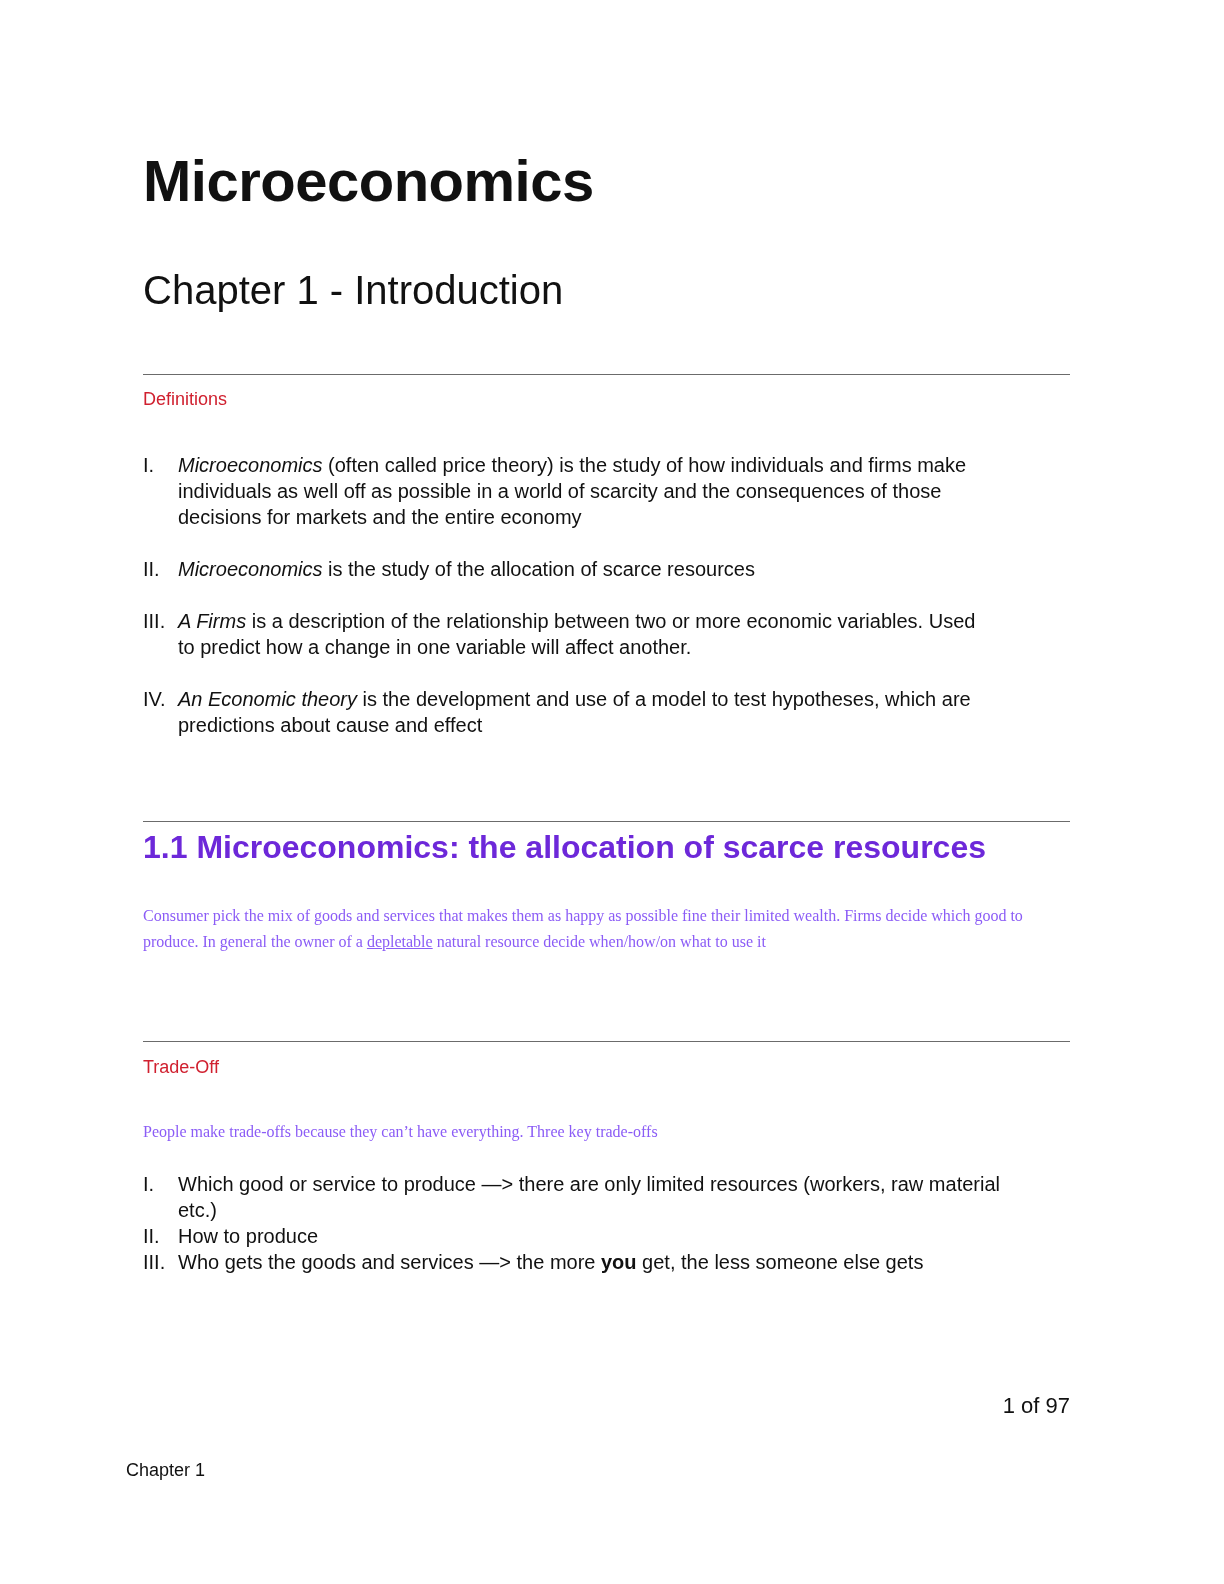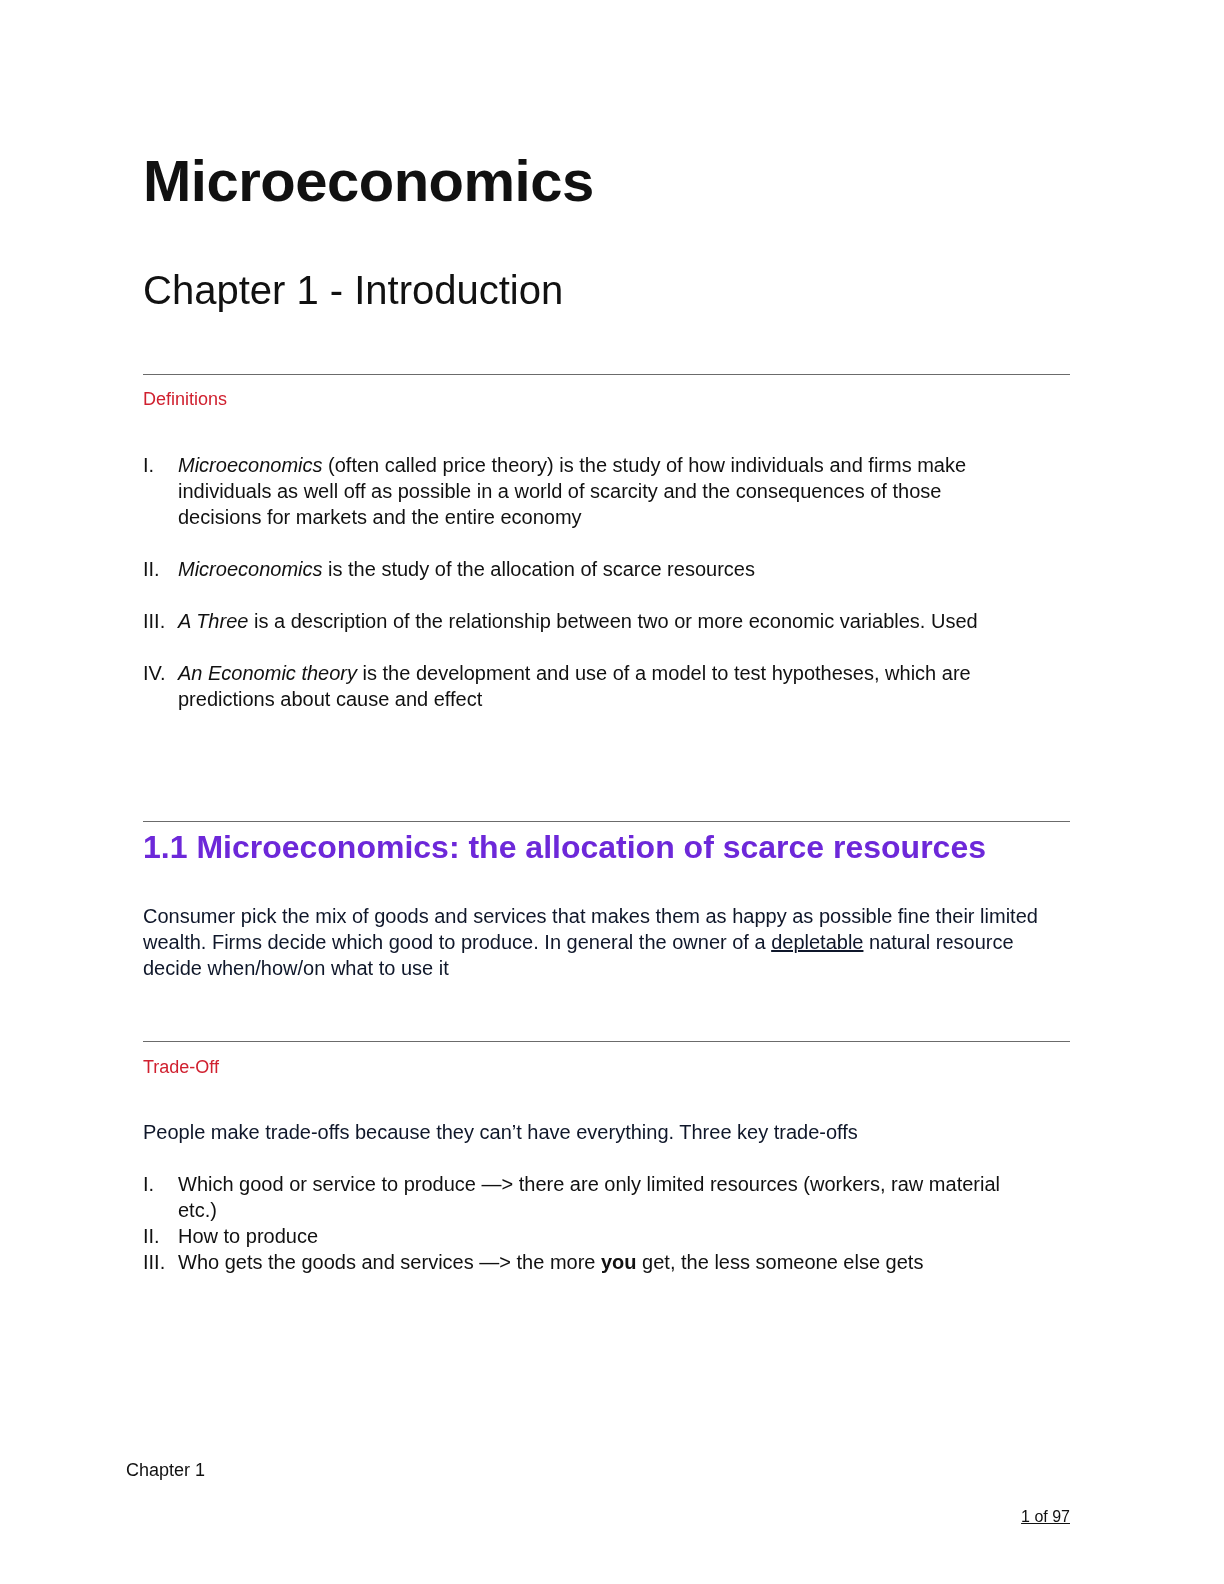--- a/index.html
+++ b/index.html
@@ -21,39 +21,39 @@
     }
     .sub-heading {
       position: absolute; left: 143px; margin: 0;
       font-size: 18px; font-weight: normal; color: #d0202f; line-height: 32px;
     }
     .section-heading {
       position: absolute; left: 143px; margin: 0;
       font-size: 32px; font-weight: bold; color: #6d28d9; line-height: 40px;
     }
     .body-text {
-      font-size: 20px; line-height: 26px; color: #0f172a;
+      font-size: 16px; line-height: 26px; color: #8b5cf6; font-family: Liberation Serif, serif;
     }
     ol.roman {
       position: absolute; left: 143px; width: 930px; margin: 0; padding: 0; list-style: none;
     }
     ol.roman li {
       position: relative; padding-left: 35px; font-size: 20px; line-height: 26px;
     }
     ol.roman li .num {
       position: absolute; left: 0; top: 0;
     }
     .para {
       position: absolute; left: 143px; width: 935px; margin: 0;
     }
     .footer-left {
       position: absolute; left: 126px; top: 1460px; font-size: 18px;
     }
     .footer-right {
-      position: absolute; right: 154px; top: 1508px; font-size: 16px; text-decoration: underline;
+      position: absolute; right: 154px; top: 1393px; font-size: 22px;
     }
     em { font-style: italic; }
     u { text-decoration: underline; }
     b { font-weight: bold; }
   </style>
 </head>
 <body>
 
 <h1 class="page-title">Microeconomics</h1>
 <h2 class="chapter-title">Chapter 1 - Introduction</h2>
@@ -67,21 +67,22 @@
     <em>Microeconomics</em><span> (often called price theory) is the study of how individuals and firms make</span><br>
     <span>individuals as well off as possible in a world of scarcity and the consequences of those</span><br>
     <span>decisions for markets and the entire economy</span>
   </li>
   <li style="margin-bottom:26px;">
     <span class="num">II.</span>
     <em>Microeconomics</em><span> is the study of the allocation of scarce resources</span>
   </li>
   <li style="margin-bottom:26px;">
     <span class="num">III.</span>
-    <em>A Three</em><span> is a description of the relationship between two or more economic variables. Used</span><br>
+    <em>A Firms</em><span> is a description of the relationship between two or more economic variables. Used</span><br>
+    <span>to predict how a change in one variable will affect another.</span>
   </li>
   <li>
     <span class="num">IV.</span>
     <em>An Economic theory</em><span> is the development and use of a model to test hypotheses, which are</span><br>
     <span>predictions about cause and effect</span>
   </li>
 </ol>
 
 <div class="rule" style="top:821px;"></div>
 <h2 class="section-heading" style="top:827px;">1.1 Microeconomics: the allocation of scarce resources</h2>

